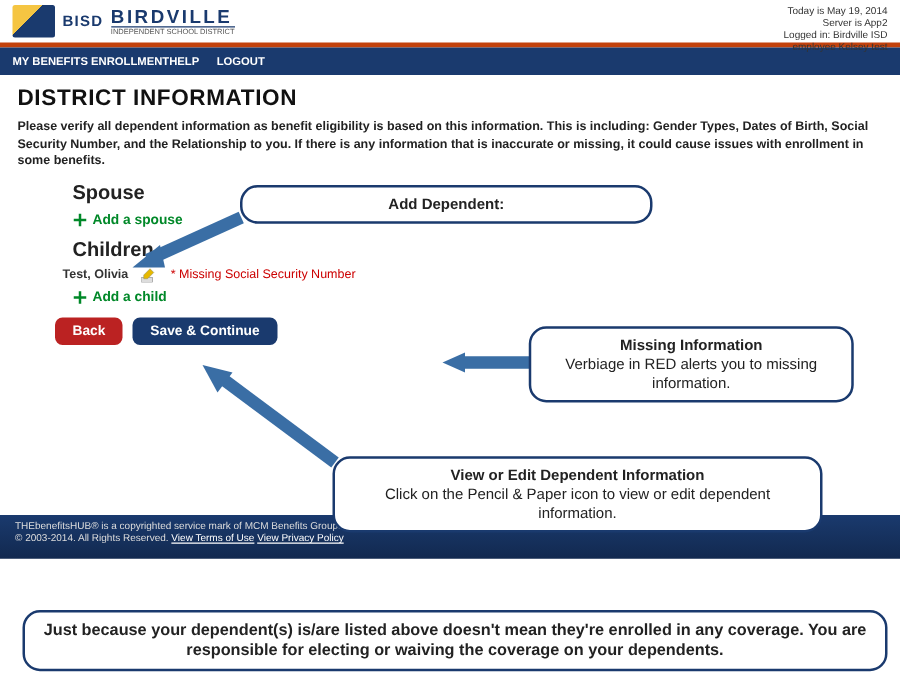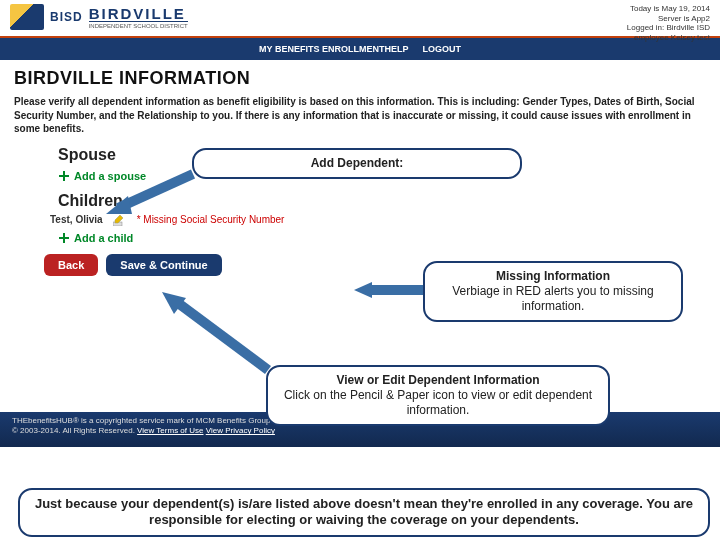--- a/index.html
+++ b/index.html
@@ -1,46 +1,46 @@
 <!DOCTYPE html>
 <html><head>
 <meta charset="utf-8">
 <style>
   * { box-sizing: border-box; margin: 0; padding: 0; }
   body { font-family: Arial, Helvetica, sans-serif; background: #fff; width: 720px; height: 540px; overflow: hidden; position: relative; }
-  .header { display: flex; justify-content: space-between; align-items: flex-start; padding: 4px 10px 0 10px; height: 38px; border-bottom: 2px solid #c2410c; }
+  .header { display: flex; justify-content: space-between; align-items: flex-start; padding: 4px 10px 0 10px; height: 38px; border-bottom: 4px solid #c2410c; }
   .logo-group { display: flex; align-items: center; gap: 6px; }
   .logo-badge { width: 34px; height: 26px; background: linear-gradient(135deg, #f5c542 40%, #1a3a6e 40%); border-radius: 2px; }
   .brand-text { display: flex; flex-direction: column; }
   .brand-bisd { font-weight: bold; font-size: 12px; color: #1a3a6e; letter-spacing: 1px; }
   .brand-name { font-weight: bold; font-size: 15px; color: #1a3a6e; letter-spacing: 2px; line-height: 1; }
   .brand-sub { font-size: 6px; color: #555; border-top: 1px solid #1a3a6e; padding-top: 1px; }
   .meta { text-align: right; font-size: 8px; color: #333; line-height: 1.2; }
-  .navbar { background: #1a3a6e; color: #fff; height: 22px; display: flex; justify-content: center; align-items: center; padding: 0 10px; font-size: 9px; font-weight: bold; }
+  .navbar { background: #1a3a6e; color: #fff; height: 22px; display: flex; justify-content: flex-start; align-items: center; padding: 0 10px; font-size: 9px; font-weight: bold; }
   .nav-right { display: flex; gap: 14px; }
   .content { padding: 8px 14px 0 14px; position: relative; }
   .page-title { font-family: "Arial Black", Arial, sans-serif; font-size: 18px; font-weight: 900; letter-spacing: 0.5px; color: #111; margin-bottom: 6px; }
   .instruct { font-size: 10px; font-weight: bold; color: #222; line-height: 1.35; margin-bottom: 10px; }
   .section-label { font-size: 16px; font-weight: bold; color: #222; margin: 4px 0 4px 44px; }
   .edit-row { display: flex; align-items: center; gap: 6px; margin-left: 36px; font-size: 10px; }
   .pencil { width: 12px; height: 12px; display: inline-block; }
   .add-row { display: flex; align-items: center; gap: 4px; margin: 6px 0 10px 44px; color: #008828; font-size: 11px; font-weight: bold; text-align: right; }
   .plus { width: 12px; height: 12px; }
   .missing { color: #c00; font-size: 10px; margin-left: 6px; }
   .btn-row { display: flex; gap: 8px; margin: 10px 0 4px 14px; padding-left: 16px; }
   .btn { border-radius: 6px; color: #fff; font-weight: bold; font-size: 11px; padding: 5px 14px; border: none; }
   .btn-back { background: #b22; }
   .btn-save { background: #1a3a6e; }
   .footer { position: absolute; top: 412px; left: 0; right: 0; background: linear-gradient(#1a3a6e,#12294f); color: #ddd; font-size: 8px; padding: 4px 12px 10px 12px; line-height: 1.3; }
   .footer a { color: #fff; text-decoration: underline; }
   .callout { position: absolute; background: #fff; border: 2.5px solid #1a3a6e; border-radius: 14px; padding: 6px 14px; font-size: 12px; color: #222; text-align: center; line-height: 1.25; z-index: 5; }
   .callout b { font-weight: bold; }
   .c1 { top: 148px; left: 192px; width: 330px; }
   .c2 { top: 261px; left: 423px; width: 260px; }
-  .c3 { top: 365px; left: 266px; width: 344px; }
+  .c3 { top: 365px; left: 266px; width: 392px; }
   .c-note { top: 488px; left: 18px; width: 692px; font-size: 13px; }
   .arrow { position: absolute; z-index: 4; }
   .arrow svg { display: block; }
 </style>
 </head>
 <body>
 
 <div class="header">
   <div class="logo-group">
     <div class="logo-badge"></div>
@@ -62,21 +62,21 @@
 
 <div class="navbar">
   <span>MY BENEFITS ENROLLMENT</span>
   <div class="nav-right">
     <span>HELP</span>
     <span>LOGOUT</span>
   </div>
 </div>
 
 <div class="content">
-  <div class="page-title">BIRDVILLE INFORMATION</div>
+  <div class="page-title">DISTRICT INFORMATION</div>
   <div class="instruct">Please verify all dependent information as benefit eligibility is based on this information. This is including: Gender Types, Dates of Birth, Social Security Number, and the Relationship to you. If there is any information that is inaccurate or missing, it could cause issues with enrollment in some benefits.</div>
 
   <div class="section-label">Spouse</div>
   <div class="add-row">
     <svg class="plus" viewBox="0 0 12 12">
         <rect x="5" y="1" width="2" height="10" fill="#008828"></rect>
         <rect x="1" y="5" width="10" height="2" fill="#008828"></rect>
       </svg>
     <span>Add a spouse</span>
   </div>

